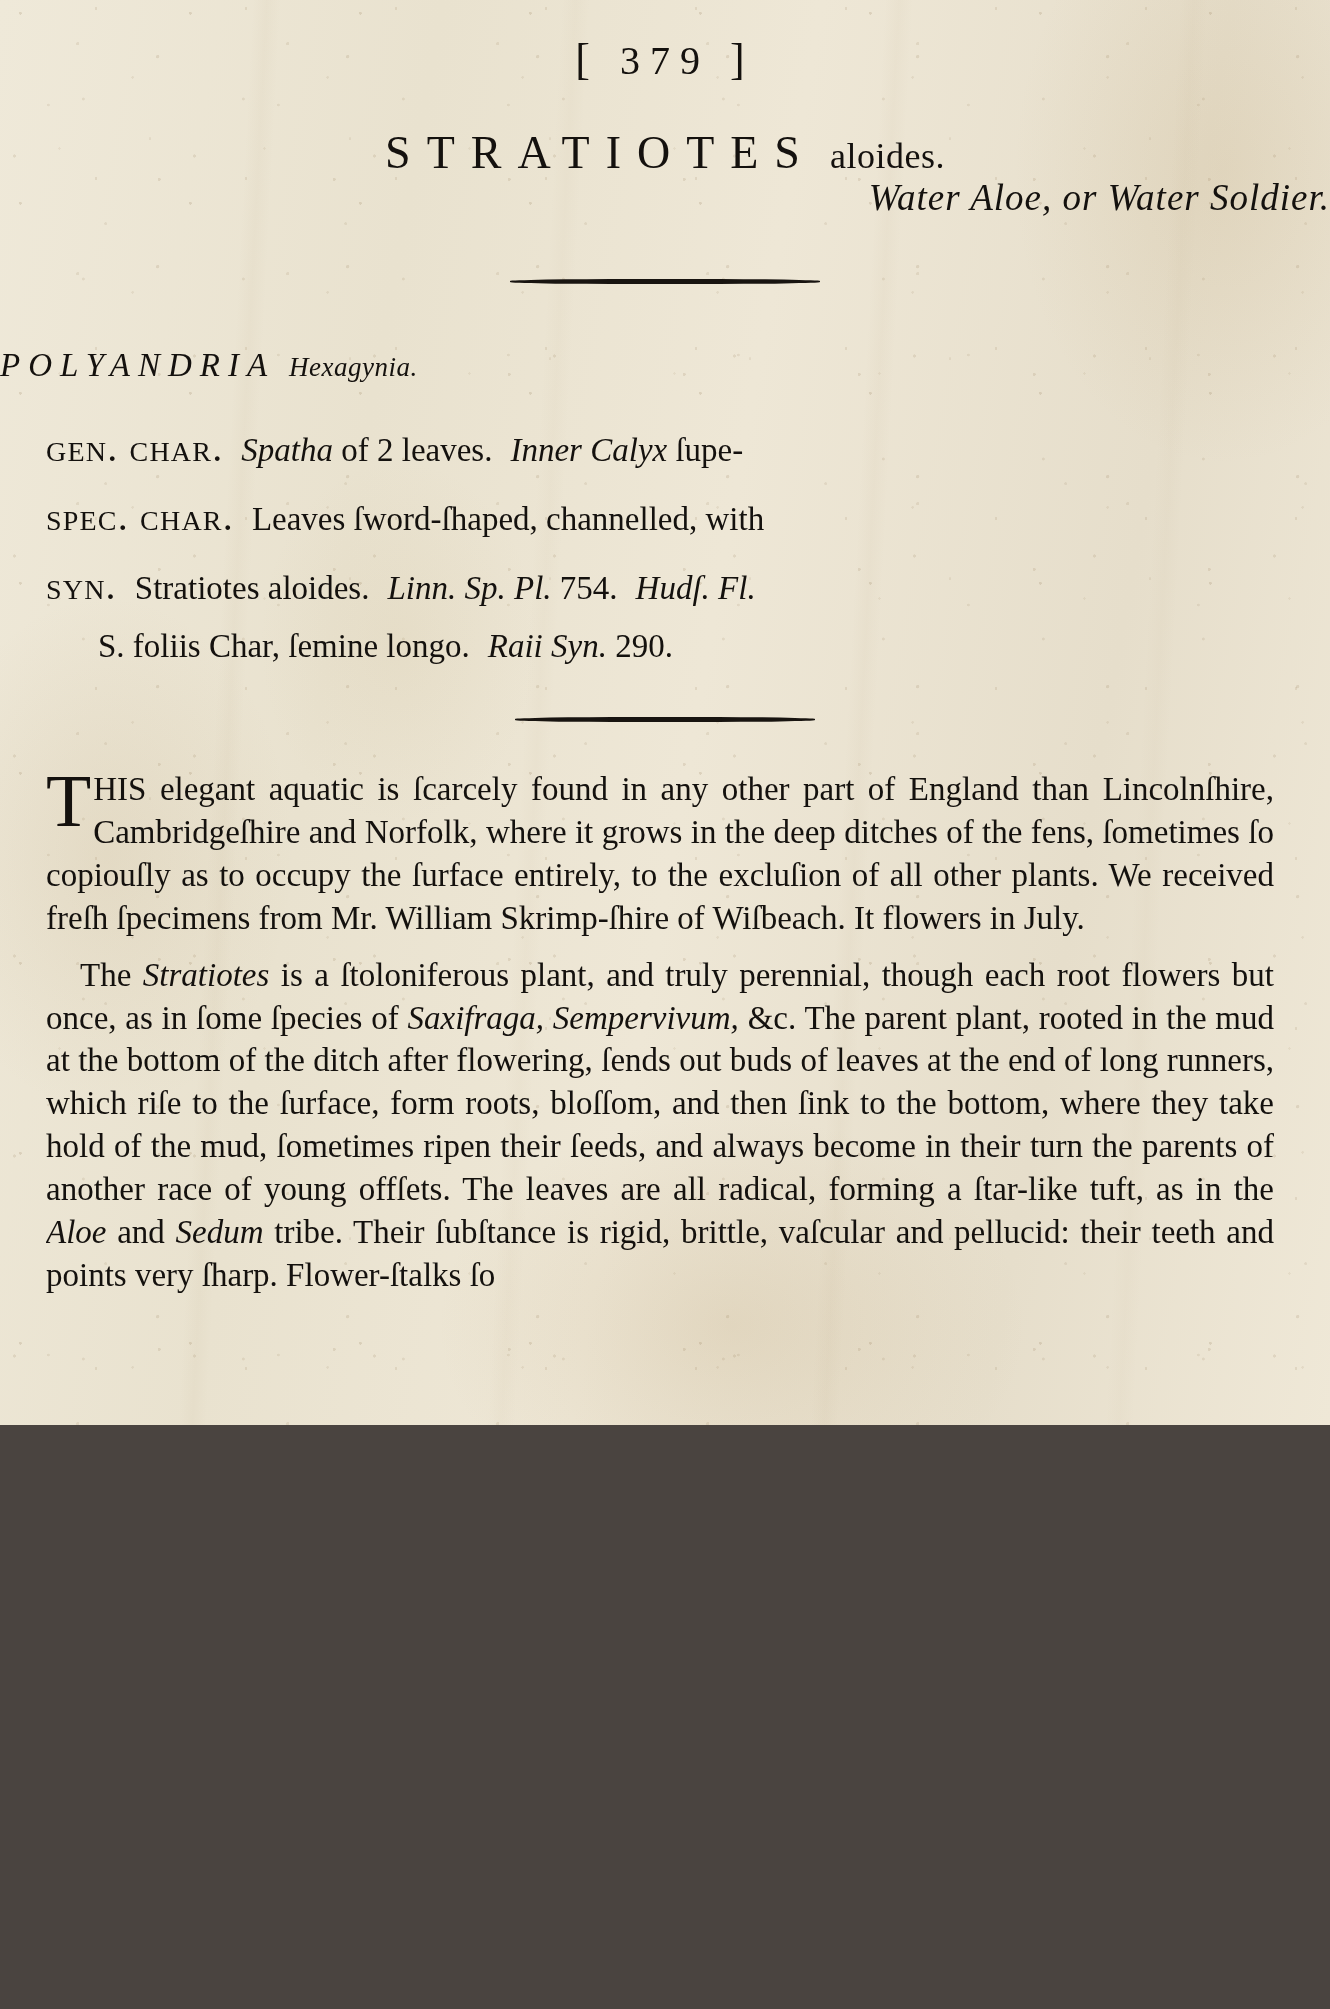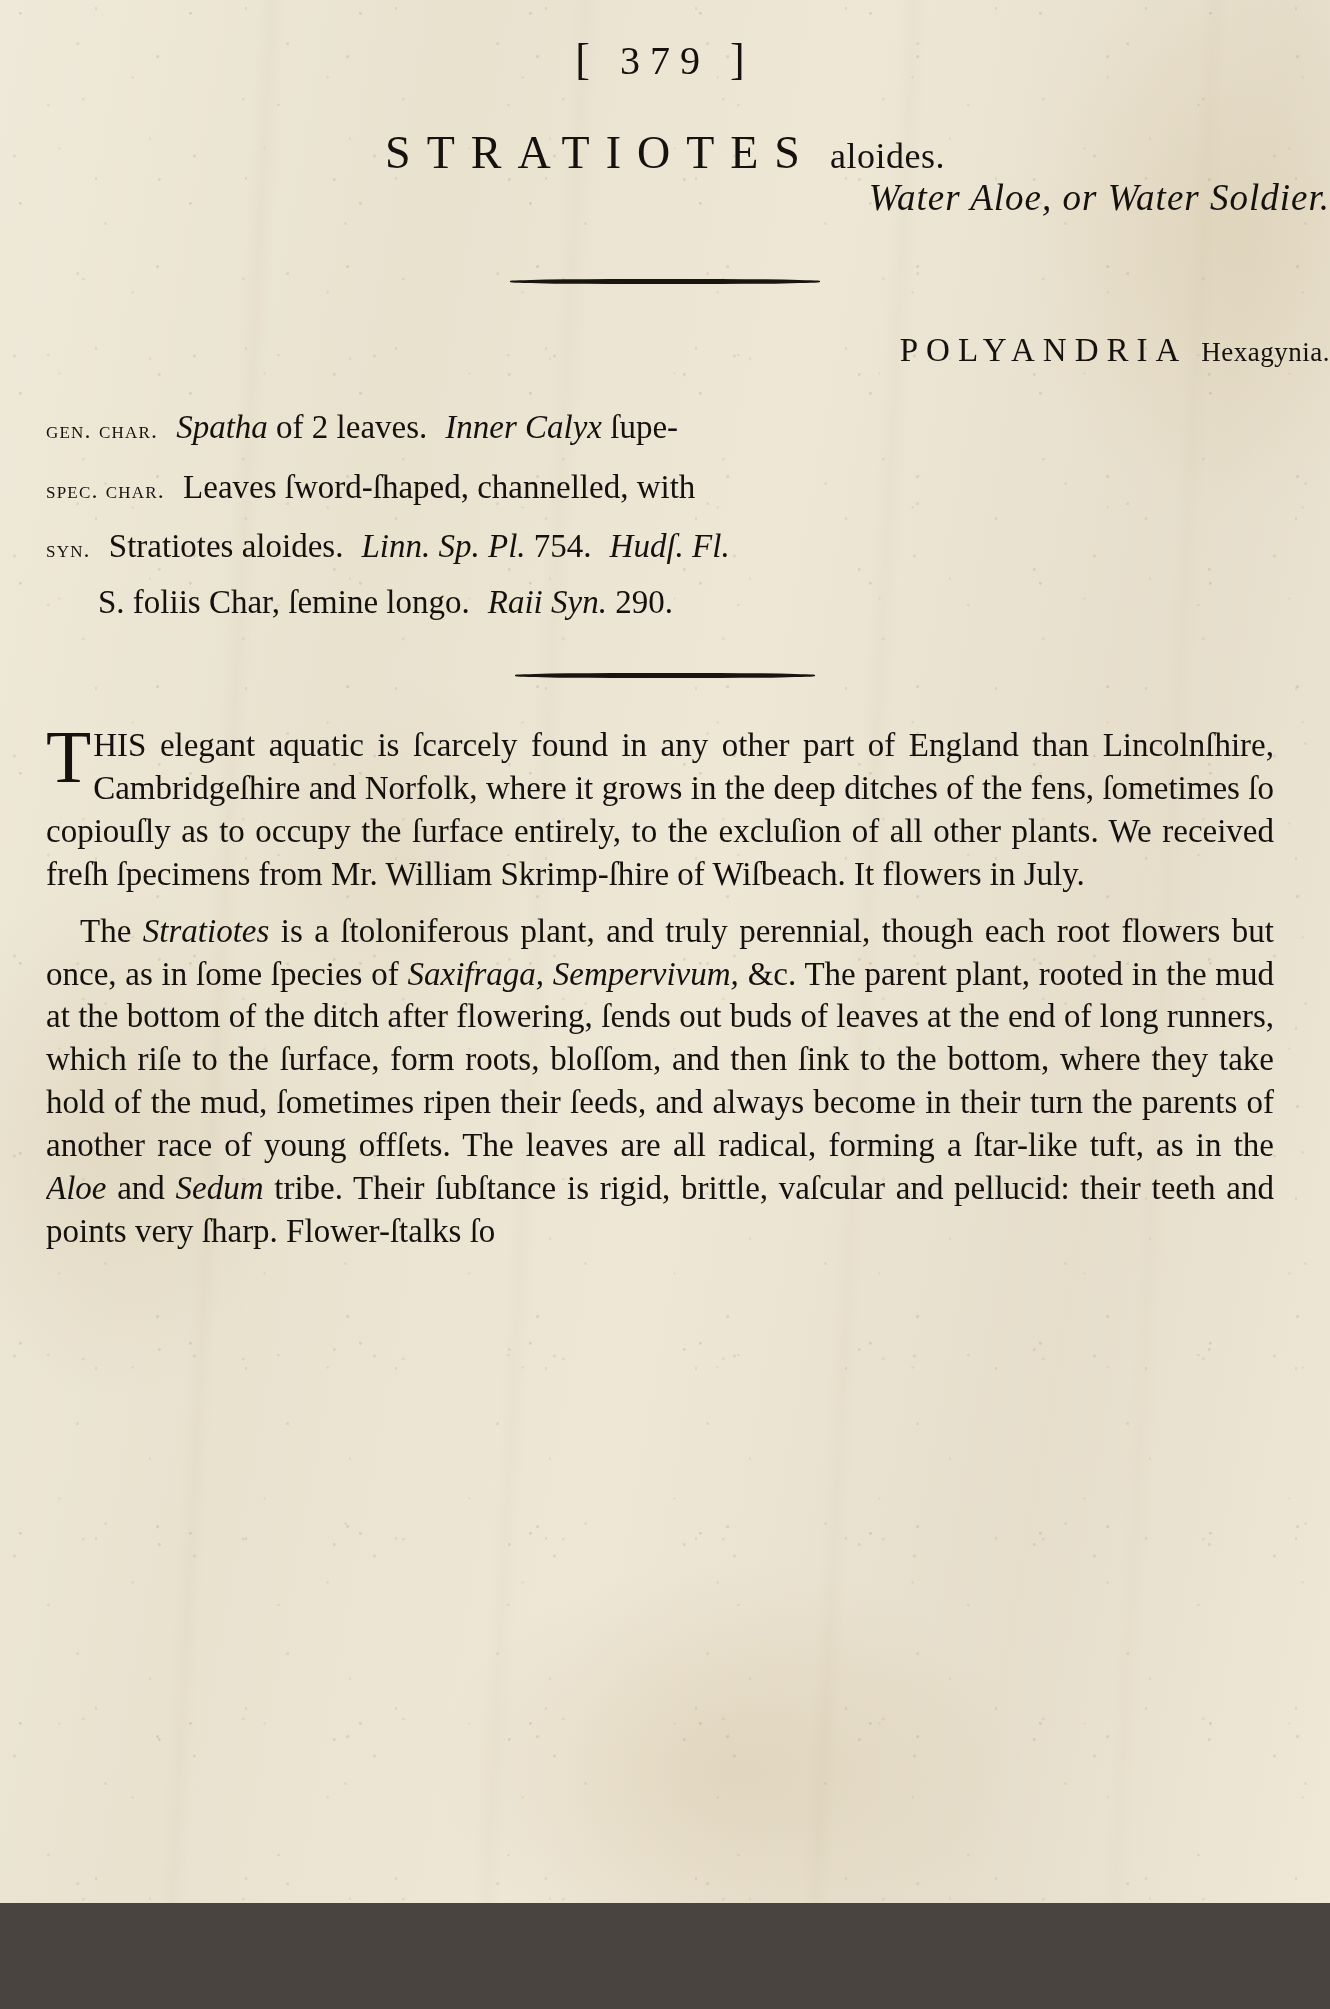--- a/index.html
+++ b/index.html
@@ -4,21 +4,21 @@
 <title>Stratiotes aloides — page 379</title>
 <style>
   html, body {
     margin: 0;
     padding: 0;
     background: #4a4440;
   }
   #page {
     position: relative;
     width: 1330px;
-    height: 1903px;
+    height: 1425px;
     overflow: hidden;
     background-color: #ece5d4;
     background-image:
       radial-gradient(ellipse 300px 420px at 92% 12%, rgba(188,160,110,0.16), rgba(188,160,110,0) 70%),
       radial-gradient(ellipse 260px 360px at 8% 60%, rgba(176,150,104,0.14), rgba(176,150,104,0) 72%),
       radial-gradient(ellipse 420px 300px at 55% 93%, rgba(180,152,104,0.18), rgba(180,152,104,0) 70%),
       radial-gradient(ellipse 200px 260px at 30% 45%, rgba(190,168,120,0.10), rgba(190,168,120,0) 70%),
       linear-gradient(100deg, #efe9d9 0%, #e9e2cf 28%, #eee7d6 52%, #e6decb 78%, #efe8d7 100%);
     font-family: "Liberation Serif", "DejaVu Serif", serif;
     color: #14110e;
@@ -101,22 +101,23 @@
     border: 0;
     border-top: 5px solid #181410;
     border-radius: 40%;
     margin: 0 auto;
   }
   .rule-1 { width: 310px; margin-top: 60px; }
   .rule-2 { width: 300px; margin-top: 48px; }
 
   
   .order-line {
-    text-align: right;
-    margin-top: 48px;
+    text-align: left;
+    margin-top: 63px;
+    font-style: italic;
     font-size: 33px;
     white-space: nowrap;
   }
   .order-line .order {
     letter-spacing: 8px;
     font-size: 33px;
   }
   .order-line .suborder {
     font-size: 27px;
     letter-spacing: 0.5px;
@@ -127,21 +128,21 @@
     margin: 36px 54px 0 46px;
     font-size: 33px;
     line-height: 1.38;
   }
   .char-entry { margin-bottom: 14px; }
   .char-entry .cont { display: block; padding-left: 82px; }
   .lab {
     font-variant: small-caps;
     text-transform: lowercase;
     letter-spacing: 1.2px;
-    font-size: 24px;
+    font-size: 40px;
   }
   .lab::first-letter { font-size: 36px; }
   .it { font-style: italic; }
   .gap { display: inline-block; width: 18px; }
   .syn-line-2 { display: block; padding-left: 84px; }
   .syn-line-3 { display: block; padding-left: 52px; margin-top: 10px; }
 
   
   .body {
     margin: 46px 56px 0 46px;

